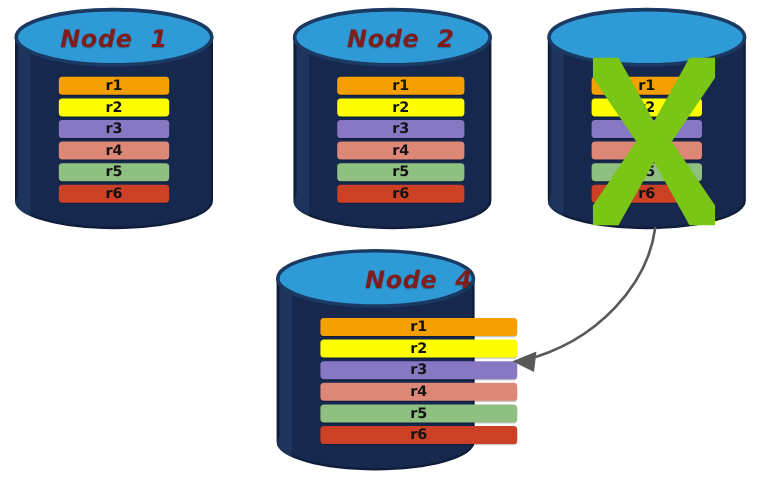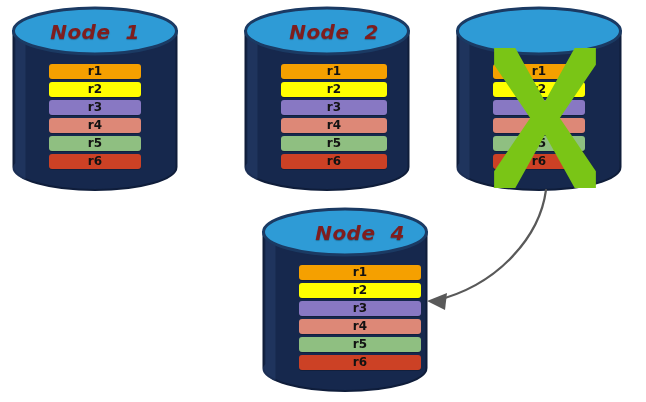--- a/index.html
+++ b/index.html
@@ -121,21 +121,21 @@
         </svg>
         <div class="rows" style="top: 56px; padding-left: 37px; padding-right: 37px;">
           <div class="row" style="background: rgb(245, 160, 0);">r1</div>
           <div class="row" style="background: rgb(255, 255, 0);">r2</div>
           <div class="row" style="background: rgb(136, 120, 195);">r3</div>
           <div class="row" style="background: rgb(221, 136, 119);">r4</div>
           <div class="row" style="background: rgb(143, 191, 129);">r5</div>
           <div class="row" style="background: rgb(204, 65, 37);">r6</div>
         </div>
       </div>
-      <div class="node" style="left: 262px; top: 209px; width: 196px; height: 182px;">
+      <div class="node" style="left: 230px; top: 209px; width: 196px; height: 182px; padding-left: 42px;">
         <svg class="node-svg" width="166" height="182" viewBox="0 0 166 182">
           <path d="M 1.5 23 L 1.5 159 A 81.5 23 0 0 0 164.5 159 L 164.5 23 Z" fill="#16284D" stroke="#0F1D3A" stroke-width="2"></path>
           <path d="M 3.5 23 L 3.5 155 A 79.5 21 0 0 0 13.5 172 L 13.5 23 Z" fill="#27406E" opacity="0.5"></path>
           <ellipse cx="83" cy="23" rx="81.5" ry="23" fill="#2E9BD6" stroke="#1B3A63" stroke-width="3"></ellipse>
         </svg>
         <div class="node-title" style="top: 12px;">Node  4</div>
         <div class="rows" style="top: 56px; padding-left: 37px; padding-right: 37px;">
           <div class="row" style="background: rgb(245, 160, 0);">r1</div>
           <div class="row" style="background: rgb(255, 255, 0);">r2</div>
           <div class="row" style="background: rgb(136, 120, 195);">r3</div>

